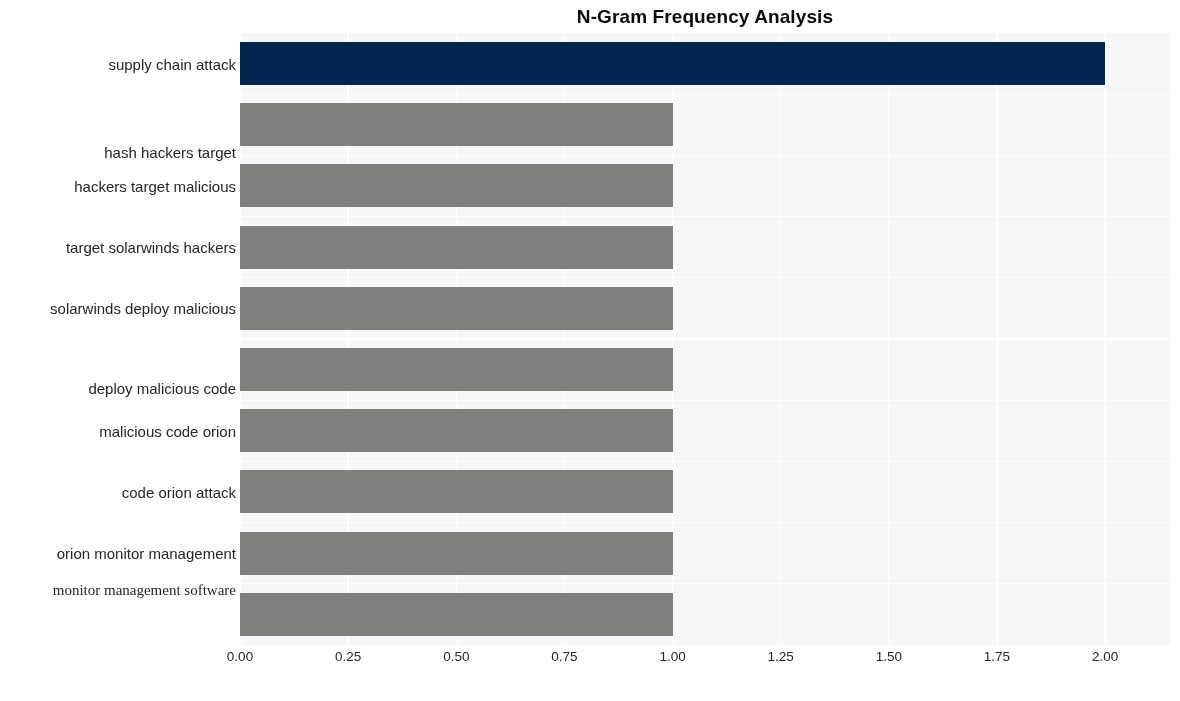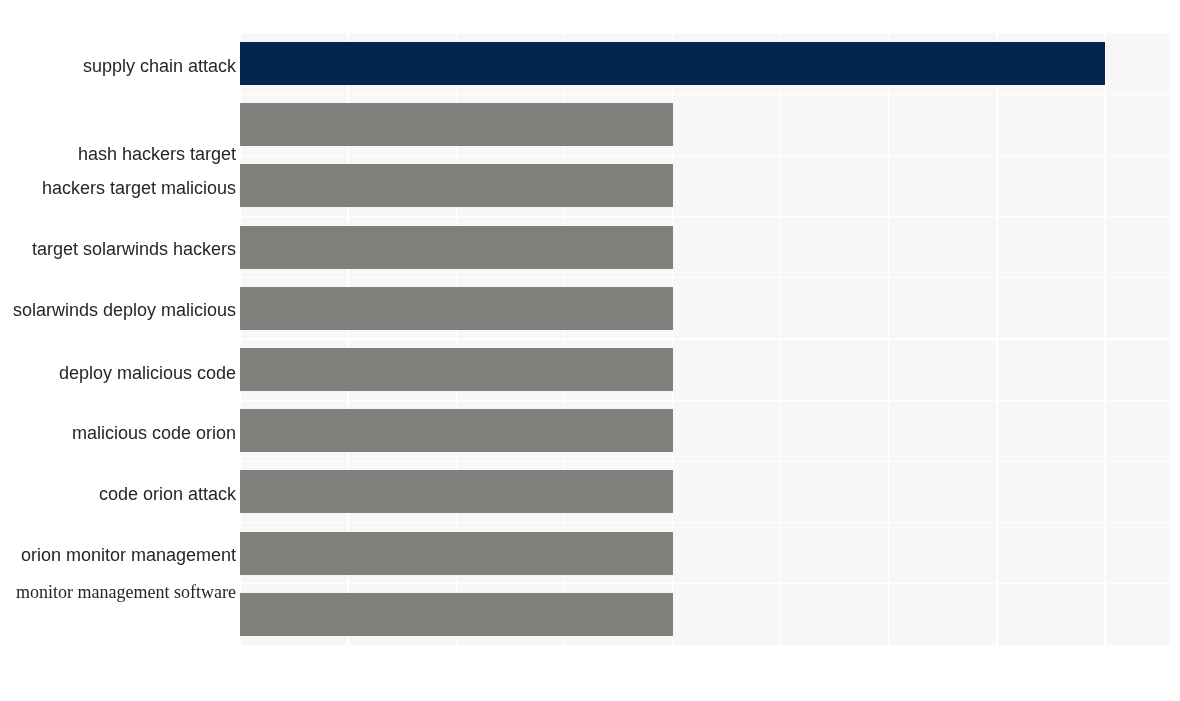--- a/index.html
+++ b/index.html
@@ -75,21 +75,21 @@
     height: 43px;
     border: 0;
   }
 
   
   .ytick {
     position: absolute;
     right: 0;
     width: 236px;
     text-align: right;
-    font-size: 18px;
+    font-size: 15px;
     color: #262626;
     white-space: nowrap;
     line-height: 1;
   }
   #ytick-layer {
     position: absolute;
     left: 0;
     top: 33px;
     width: 236px;
     height: 612px;
@@ -122,20 +122,21 @@
     font-size: 14px;
     color: #1a1a1a;
     white-space: nowrap;
   }
 </style>
 </head>
 <body>
 
 <div id="figure">
 
+  <div id="chart-title">N-Gram Frequency Analysis</div>
 
   <div id="plot-area">
     <div id="gridlines">
         <div class="gridline-v" style="left: -0.65px;"></div>
         <div class="gridline-v" style="left: 107.49px;"></div>
         <div class="gridline-v" style="left: 215.629px;"></div>
         <div class="gridline-v" style="left: 323.769px;"></div>
         <div class="gridline-v" style="left: 431.908px;"></div>
         <div class="gridline-v" style="left: 540.048px;"></div>
         <div class="gridline-v" style="left: 648.187px;"></div>
@@ -184,22 +185,33 @@
         </div>
       </div>
   </div>
 
   <div id="ytick-layer">
       <div class="ytick" style="top: 23.6px;">supply chain attack</div>
       <div class="ytick" style="top: 100px; margin-top: 12px;">hash hackers target</div>
       <div class="ytick" style="top: 146px;">hackers target malicious</div>
       <div class="ytick" style="top: 207.2px;">target solarwinds hackers</div>
       <div class="ytick" style="top: 268.4px; padding-left: 13px;">solarwinds deploy malicious</div>
-      <div class="ytick" style="top: 331px;">deploy malicious code</div>
+      <div class="ytick" style="top: 348px;">deploy malicious code</div>
       <div class="ytick" style="top: 390.8px;">malicious code orion</div>
       <div class="ytick" style="top: 452px;">code orion attack</div>
       <div class="ytick" style="top: 513.2px;">orion monitor management</div>
       <div class="ytick" style="top: 550px; font-family: Liberation Serif, serif;">monitor management software</div>
     </div>
 
+  <div id="xtick-layer">
+      <div class="xtick" style="left: 0px;">0.00</div>
+      <div class="xtick" style="left: 108.14px;">0.25</div>
+      <div class="xtick" style="left: 216.279px;">0.50</div>
+      <div class="xtick" style="left: 324.419px;">0.75</div>
+      <div class="xtick" style="left: 432.558px;">1.00</div>
+      <div class="xtick" style="left: 540.698px;">1.25</div>
+      <div class="xtick" style="left: 648.837px;">1.50</div>
+      <div class="xtick" style="left: 756.977px;">1.75</div>
+      <div class="xtick" style="left: 865.116px;">2.00</div>
+    </div>
 
 
 </div>
 
 </body></html>

